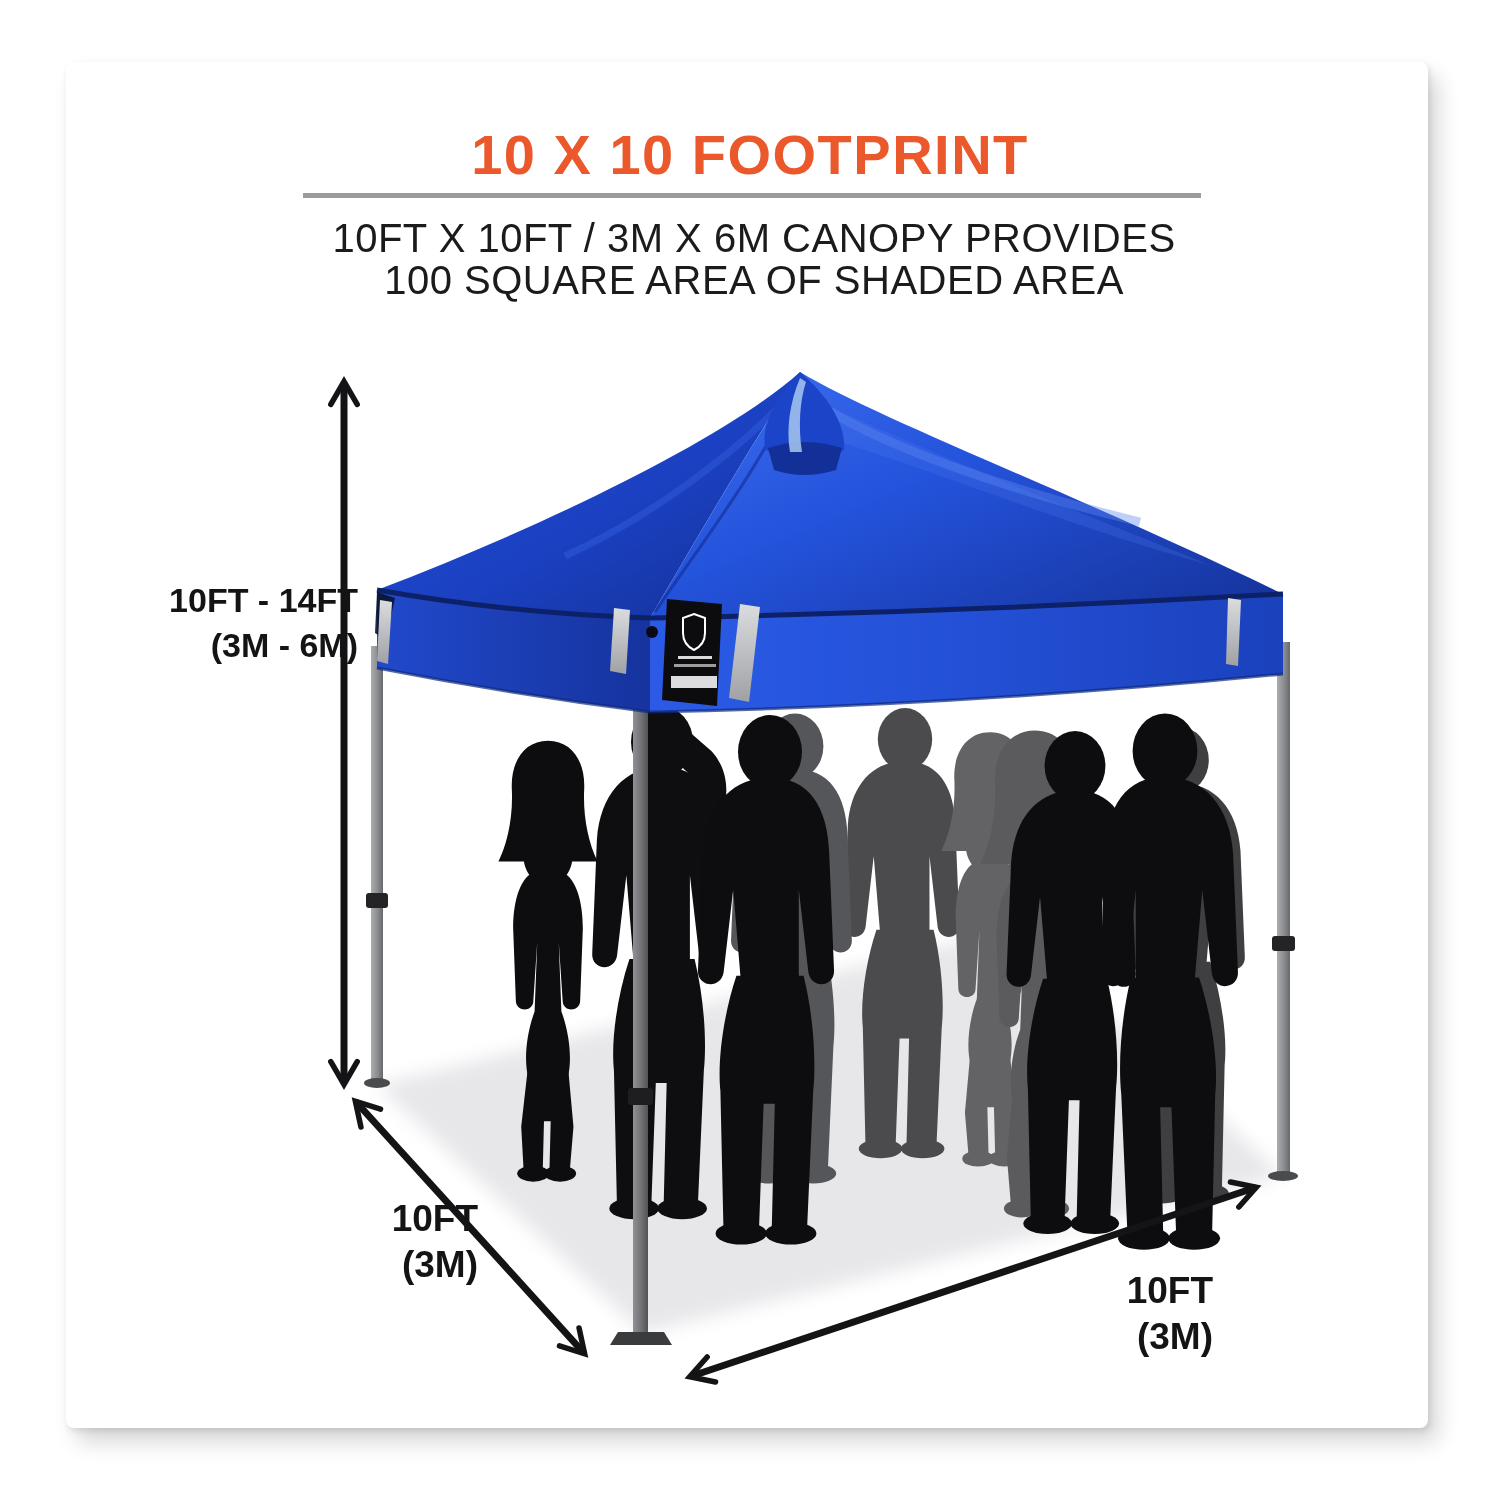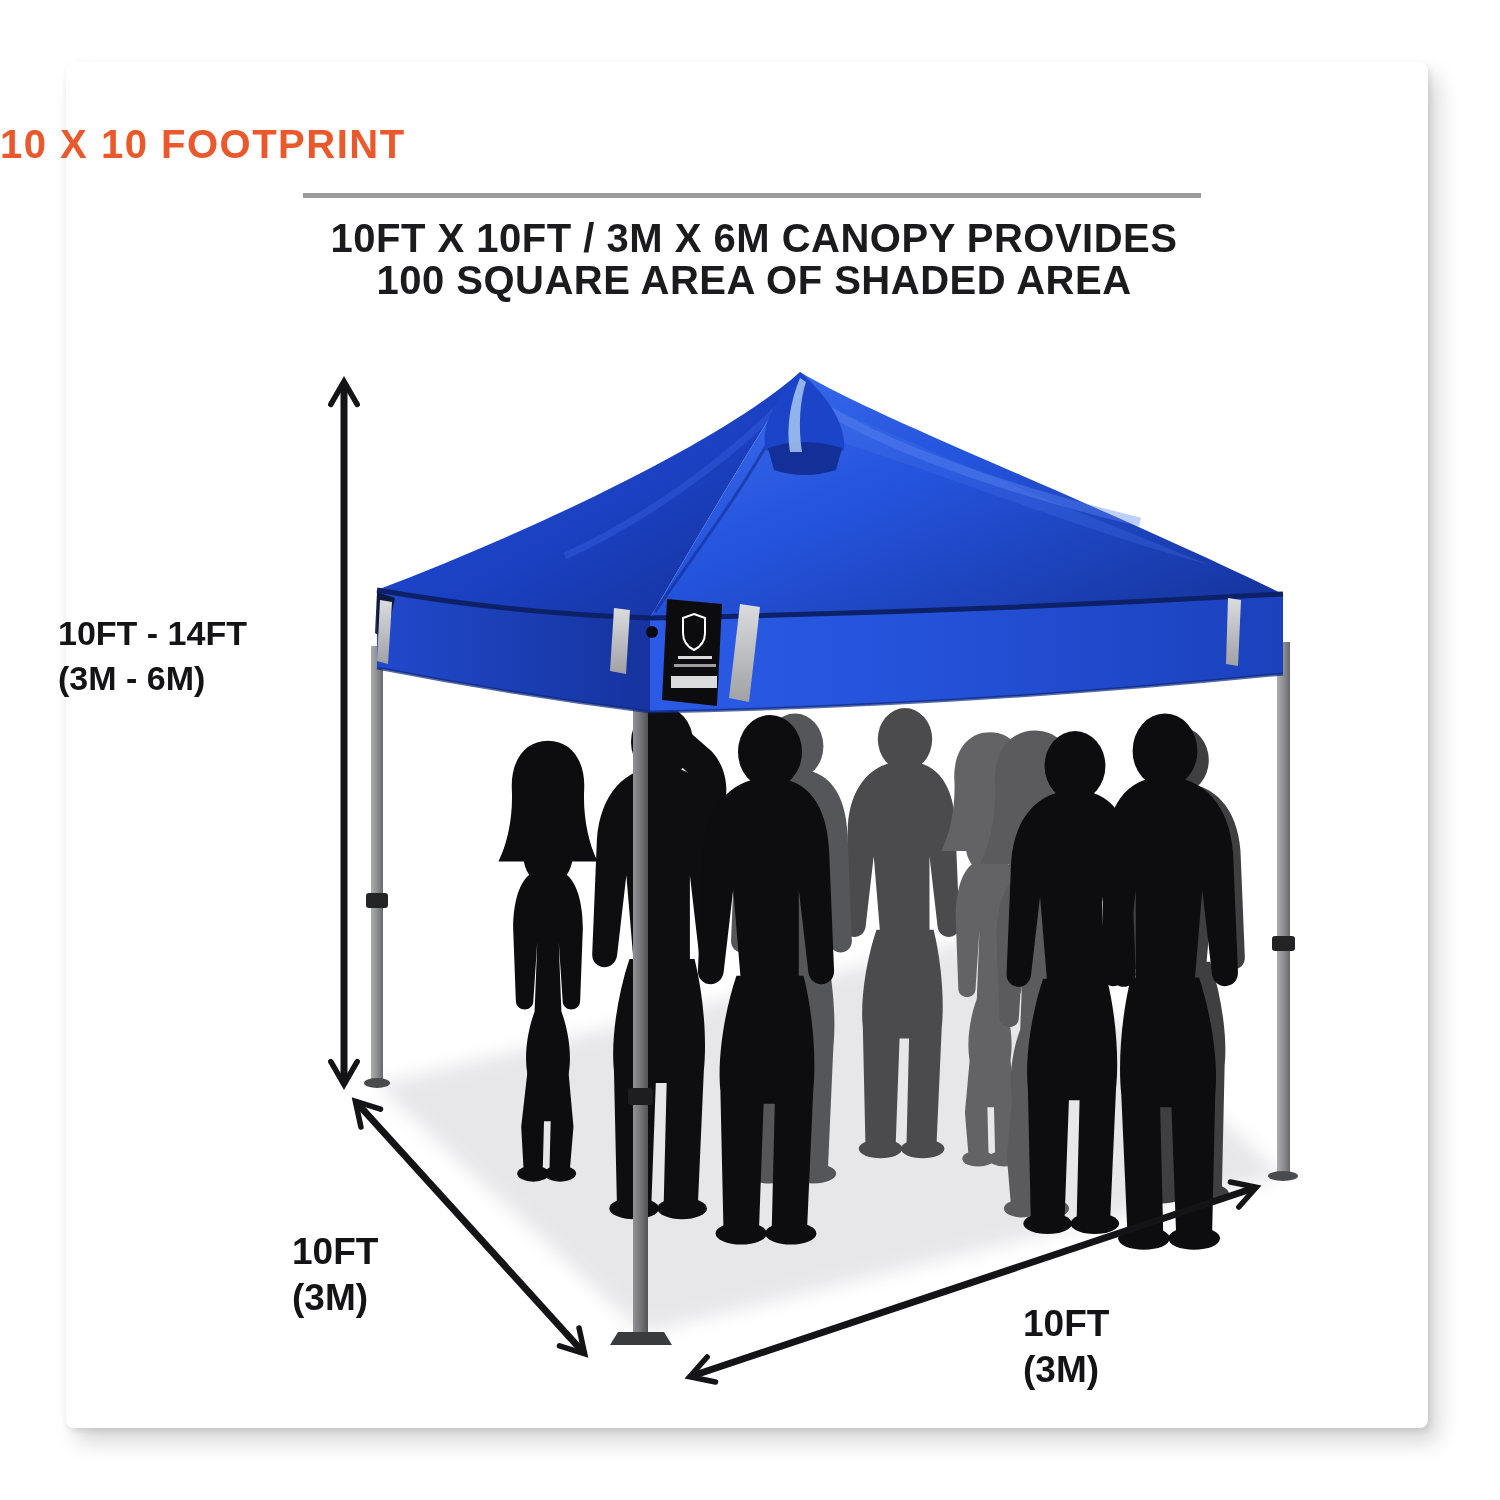--- a/index.html
+++ b/index.html
@@ -1,25 +1,25 @@
 <!DOCTYPE html>
 <html><head>
 <meta charset="utf-8">
 <style>
   html,body{margin:0;padding:0;background:#ffffff;}
   body{position:relative;width:1500px;height:1500px;font-family:"Liberation Sans",sans-serif;overflow:hidden;}
   .card{position:absolute;left:66px;top:62px;width:1362px;height:1366px;background:#ffffff;border-radius:8px;
         box-shadow:2px 3px 6px rgba(0,0,0,.10), 10px 14px 22px rgba(0,0,0,.16);}
   .stage{position:absolute;left:0;top:0;width:1500px;height:1500px;}
-  .hdr-title{position:absolute;left:0;right:0;top:122px;text-align:left;font-size:40px;font-weight:700;
+  .hdr-title{position:absolute;left:0;right:0;top:122px;text-align:center;font-size:56px;font-weight:700;
              letter-spacing:1.5px;color:#EB582B;z-index:3;}
   .divider{position:absolute;left:303px;top:193px;width:898px;height:5px;background:#9B9B9B;z-index:3;}
-  .hdr-sub{position:absolute;left:8px;right:0;top:217px;text-align:center;font-size:40px;font-weight:700;
+  .hdr-sub{position:absolute;left:8px;right:0;top:217px;text-align:center;font-size:40px;font-weight:400;
            line-height:42px;letter-spacing:0.5px;color:#1B1B1D;z-index:3;}
-  .dim{position:absolute;text-align:left;font-weight:700;color:#141416;z-index:3;margin-top:33px;}
+  .dim{position:absolute;text-align:right;font-weight:700;color:#141416;z-index:3;}
   .dim-h{left:58px;top:578px;width:300px;font-size:34px;line-height:45px;letter-spacing:0px;}
   .dim-bl{left:292px;top:1196px;width:186px;font-size:37px;line-height:46px;}
   .dim-br{left:1023px;top:1268px;width:190px;font-size:37px;line-height:46px;}
   svg{display:block;}
 </style>
 </head>
 <body>
 
 <div class="card"></div>
 

